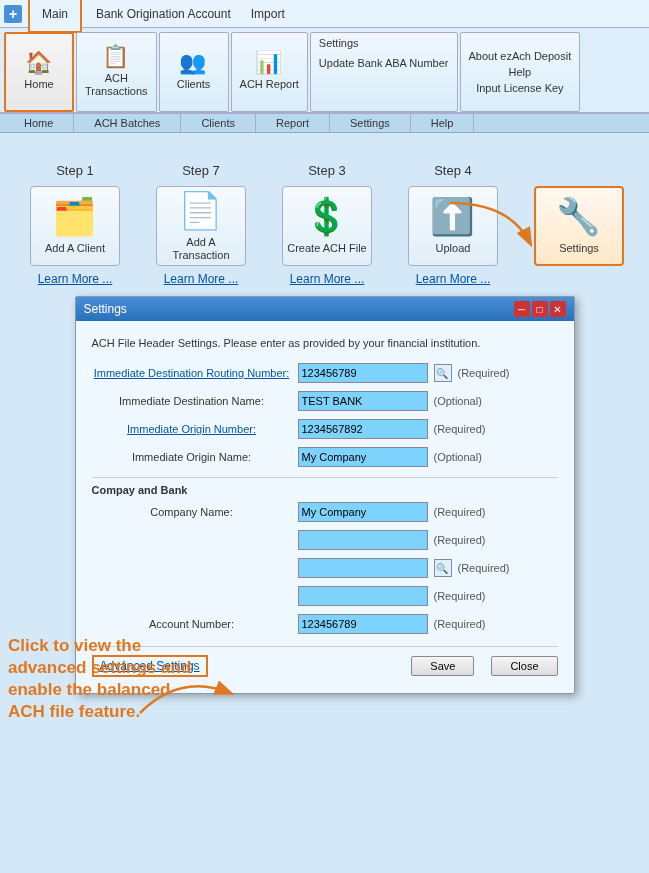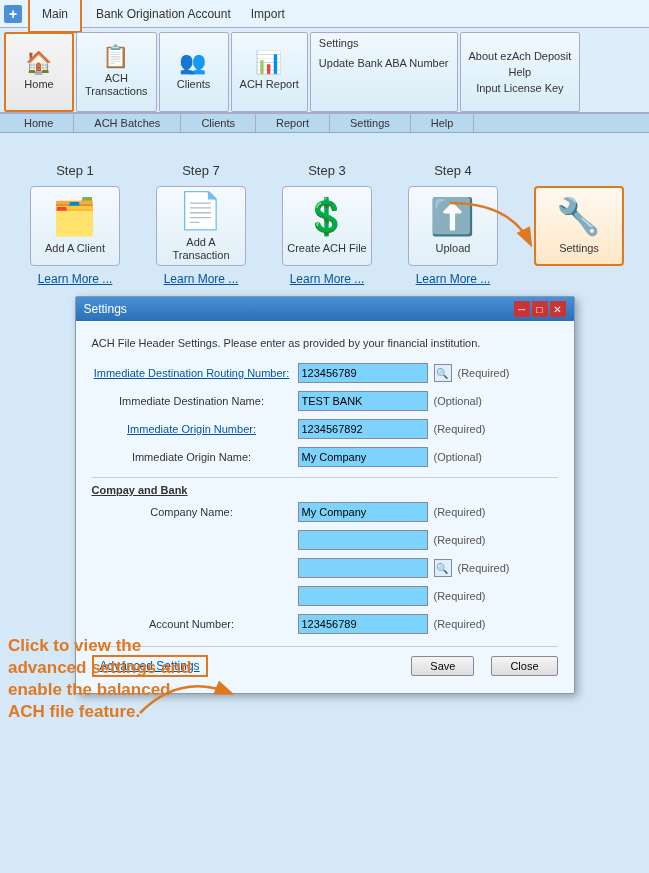--- a/index.html
+++ b/index.html
@@ -258,21 +258,20 @@
       color: #555;
       flex-shrink: 0;
     }
     .section-header {
       font-size: 11px;
       color: #333;
       font-weight: bold;
       margin: 10px 0 6px 0;
       padding-top: 6px;
       border-top: 1px solid #ccd;
-      text-decoration: underline;
     }
     .dialog-btn {
       padding: 3px 18px;
       font-size: 11px;
       background: linear-gradient(to bottom, #f5f5f5, #dddddd);
       border: 1px solid #889;
       cursor: pointer;
       border-radius: 2px;
     }
 

